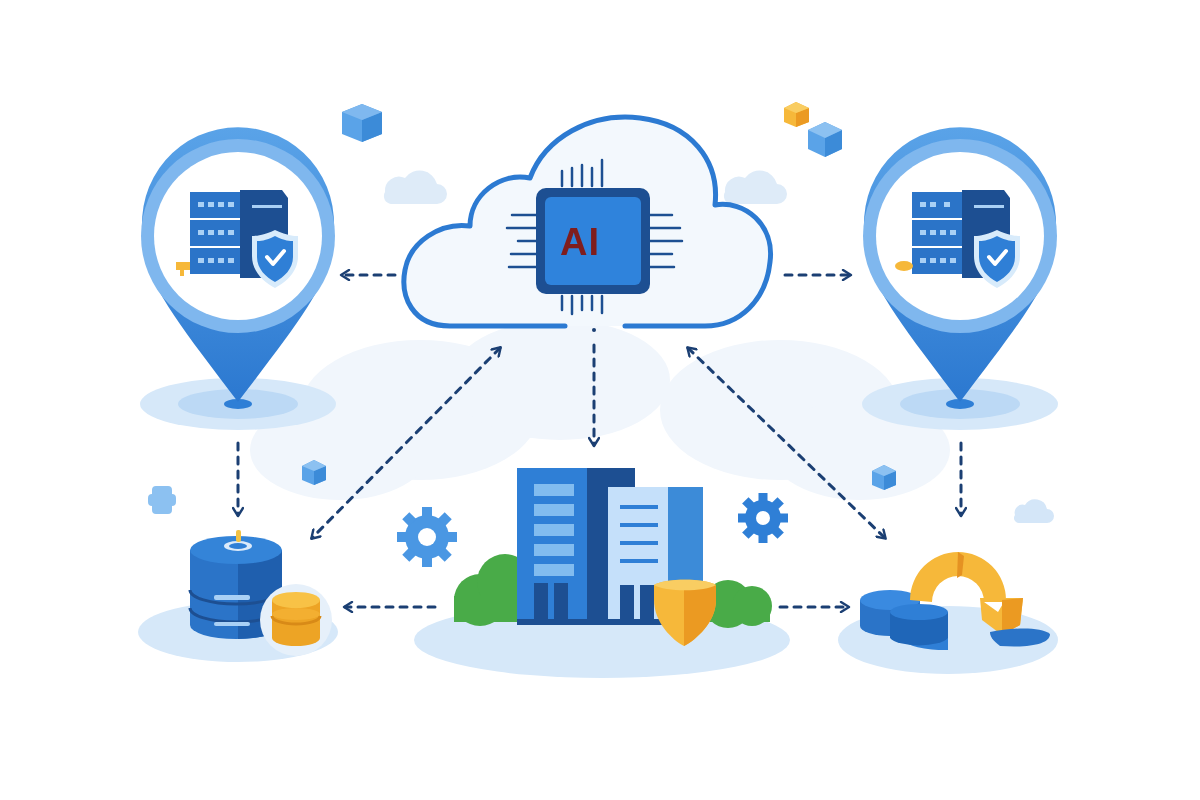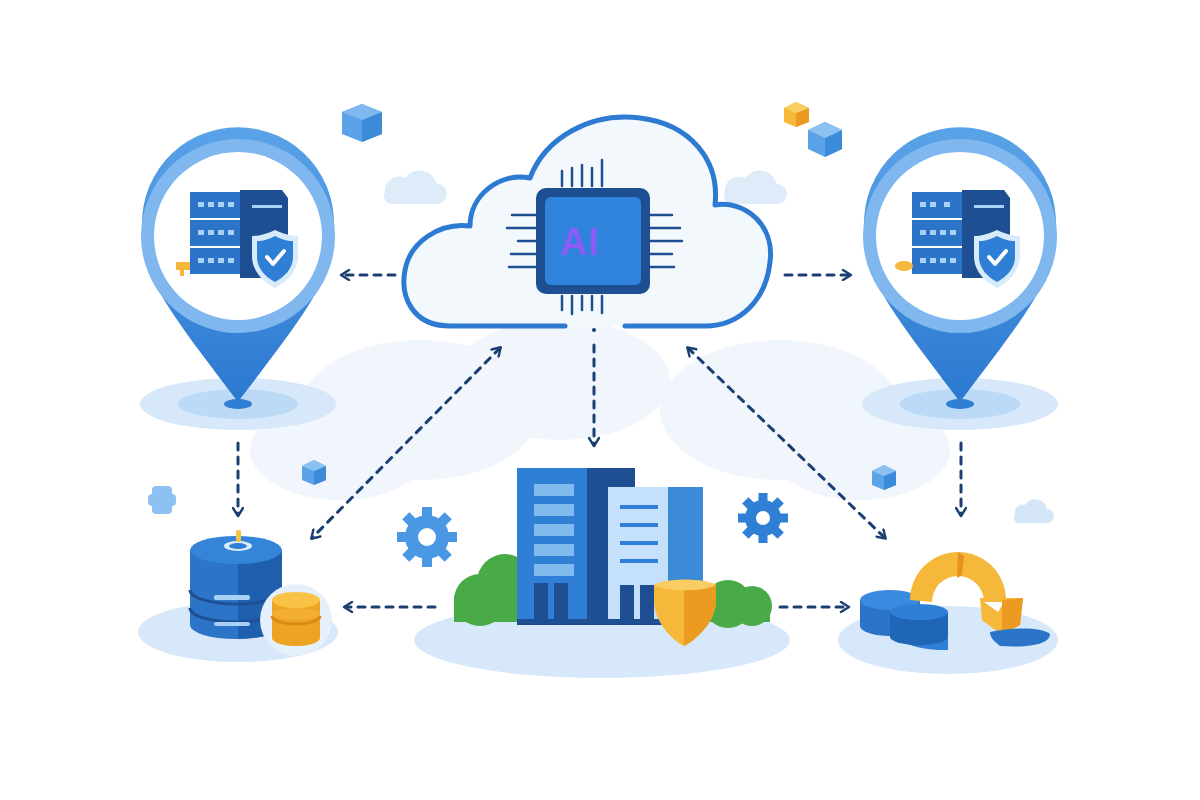--- a/index.html
+++ b/index.html
@@ -7,21 +7,21 @@
     width: 1200px; height: 800px; overflow: hidden;
     background: #ffffff;
     font-family: "Liberation Sans", sans-serif;
     position: relative;
   }
   #stage { position: absolute; left: 0; top: 0; width: 1200px; height: 800px; }
   .chip-label {
     position: absolute;
     left: 540px; top: 212px; width: 80px; height: 60px;
     display: flex; align-items: center; justify-content: center;
-    color: #8b5cf6; font-weight: bold; font-size: 38px;
+    color: #7f1d1d; font-weight: bold; font-size: 38px;
     font-family: "Liberation Sans", sans-serif;
     letter-spacing: 1px;
   }
 </style>
 </head>
 <body>
 
 <svg id="stage" width="1200" height="800" viewBox="0 0 1200 800">
   <defs>
     <marker id="ah" viewBox="0 0 12 12" refX="9" refY="6" markerWidth="12" markerHeight="12" orient="auto-start-reverse" markerUnits="userSpaceOnUse">

